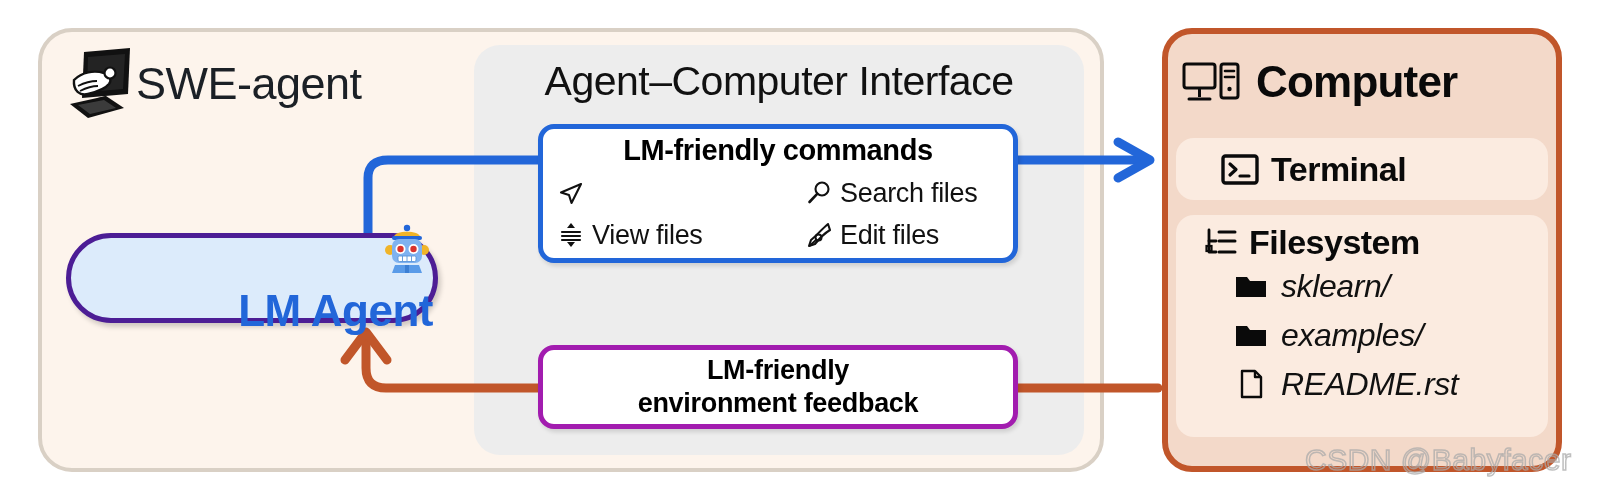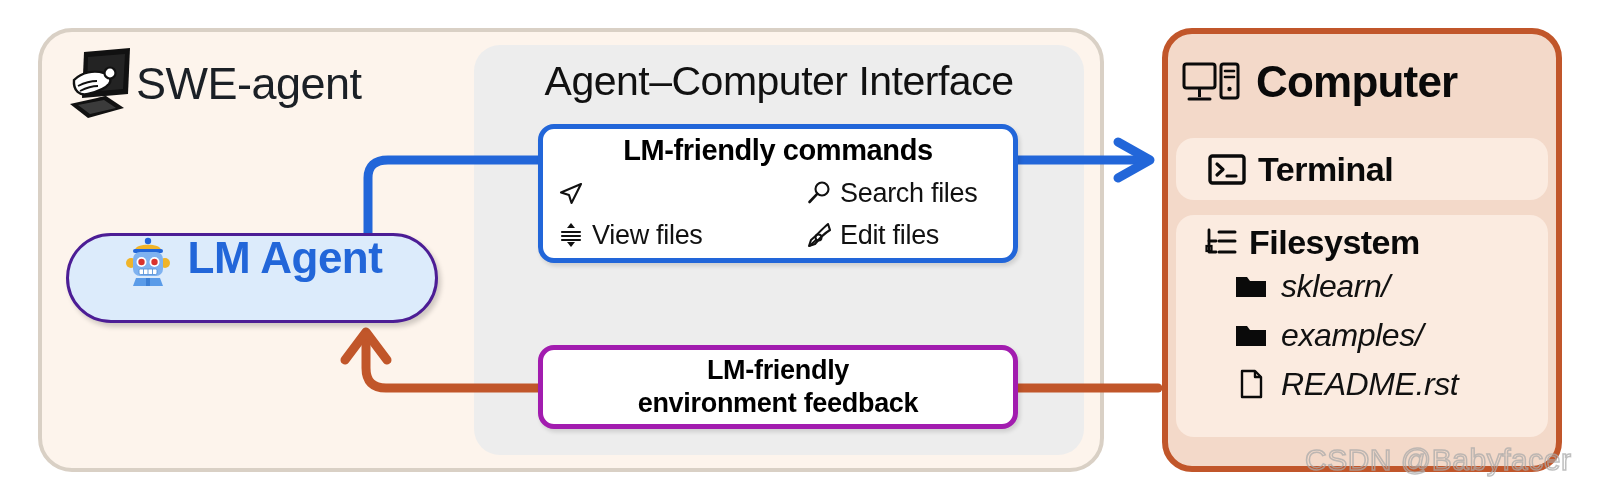--- a/index.html
+++ b/index.html
@@ -81,28 +81,29 @@
   }
 
   
   .lm-agent {
     position: absolute;
     left: 66px;
     top: 233px;
     width: 372px;
     height: 90px;
     background: #DCEBFB;
-    border: 3px solid #4c1d95;
+    border: 5px solid #4c1d95;
     border-radius: 45px;
     box-sizing: border-box;
     display: flex;
-    align-items: flex-start;
+    align-items: flex-end;
     justify-content: center;
     gap: 14px;
     box-shadow: 3px 4px 5px rgba(0,0,0,0.18);
+    flex-direction: column;
   }
   .lm-agent-text {
     font-size: 44px;
     font-weight: 700;
     color: #2266D9;
     letter-spacing: -0.5px;
     line-height: 1;
   }
   .icon-robot {
     width: 52px;
@@ -214,21 +215,21 @@
     position: absolute;
     left: 1176px;
     top: 138px;
     width: 372px;
     height: 62px;
     background: #FBEBE0;
     border-radius: 18px;
     display: flex;
     align-items: center;
     gap: 12px;
-    padding-left: 32px;
+    padding-left: 45px;
     box-sizing: border-box;
   }
   .term-text {
     font-size: 34px;
     font-weight: 700;
     color: #0a0a0a;
     letter-spacing: -0.5px;
   }
   .icon-terminal { width: 38px; height: 31px; display: block; flex: 0 0 38px; }
 

